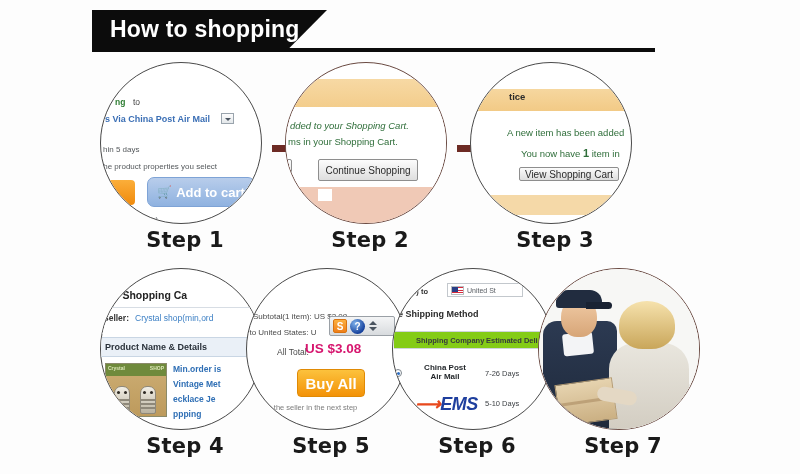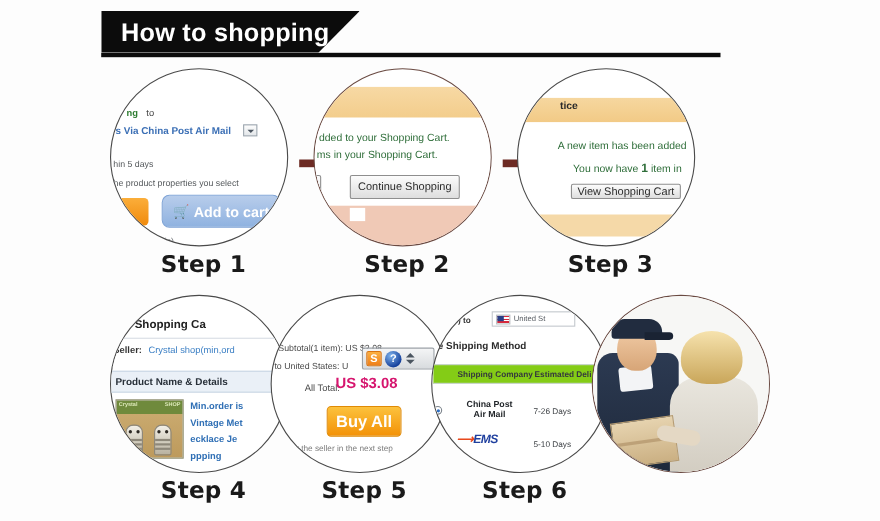--- a/index.html
+++ b/index.html
@@ -256,21 +256,21 @@
   .s6-days { color: #3b3f43; font-size: 7.5px; }
   .s6-radio {
     position: absolute; width: 8px; height: 8px; border-radius: 50%;
     border: 1px solid #7d858d; background: #fff; box-sizing: border-box;
   }
   .s6-radio.on::after {
     content: ""; position: absolute; left: 1.5px; top: 1.5px;
     width: 3px; height: 3px; border-radius: 50%; background: #2e6fc4;
   }
   .ems {
-    color: #1f3f9e; font-size: 11px; font-weight: 700; font-style: italic;
+    color: #1f3f9e; font-size: 18px; font-weight: 700; font-style: italic;
     letter-spacing: -0.5px;
   }
   .ems .tick { color: #e8491d; }
 
   
   .s7 { position: absolute; inset: 0; background: #f7f7f5; }
   .s7-floor { position: absolute; left: 0; bottom: 0; width: 100%; height: 28%; background: #eceae6; }
   .man-body {
     position: absolute; left: 4px; top: 52px; width: 74px; height: 120px;
     background: linear-gradient(#2c3a52,#1d2738);
@@ -359,21 +359,21 @@
     <div class="arrow" style="left:272px; top:80px;">
       <div class="shaft"></div>
         <div class="head"></div>
     </div>
 
     <div class="step" style="left:285px; top:0;">
       <div class="circle warm">
         <div class="shot">
           <div class="dlg-head" style="top:16px; height:28px;"></div>
           <div class="dlg-body" style="top:44px; height:80px;"></div>
-          <div class="txt grn" style="left:4px; top:57px;">dded to your Shopping Cart.</div>
+          <div class="txt grn" style="left:4px; top:57px;font-style:italic;">dded to your Shopping Cart.</div>
           <div class="txt grn" style="left:2px; top:73px;">ms in your Shopping Cart.</div>
           <div class="btn-grey" style="left:-8px; top:96px; width:14px; height:22px;"></div>
           <div class="btn-grey" style="left:32px; top:96px; width:100px; height:22px;">Continue Shopping</div>
           <div class="dlg-foot" style="top:124px; height:38px;"></div>
           <div style="position:absolute; left:32px; top:126px; width:14px; height:12px; background:#ffffff;"></div>
         </div>
       </div>
       <div class="step-label">Step 2</div>
     </div>
 
@@ -502,15 +502,16 @@
           <div class="man-body"></div>
           <div class="man-collar"></div>
           <div class="man-head"></div>
           <div class="man-cap"></div>
           <div class="woman-body"></div>
           <div class="woman-hair"></div>
           <div class="parcel"></div>
           <div class="arm"></div>
         </div>
       </div>
+      <div class="step-label">Step 7</div>
     </div>
   </div>
 </div>
 
 </body></html>

